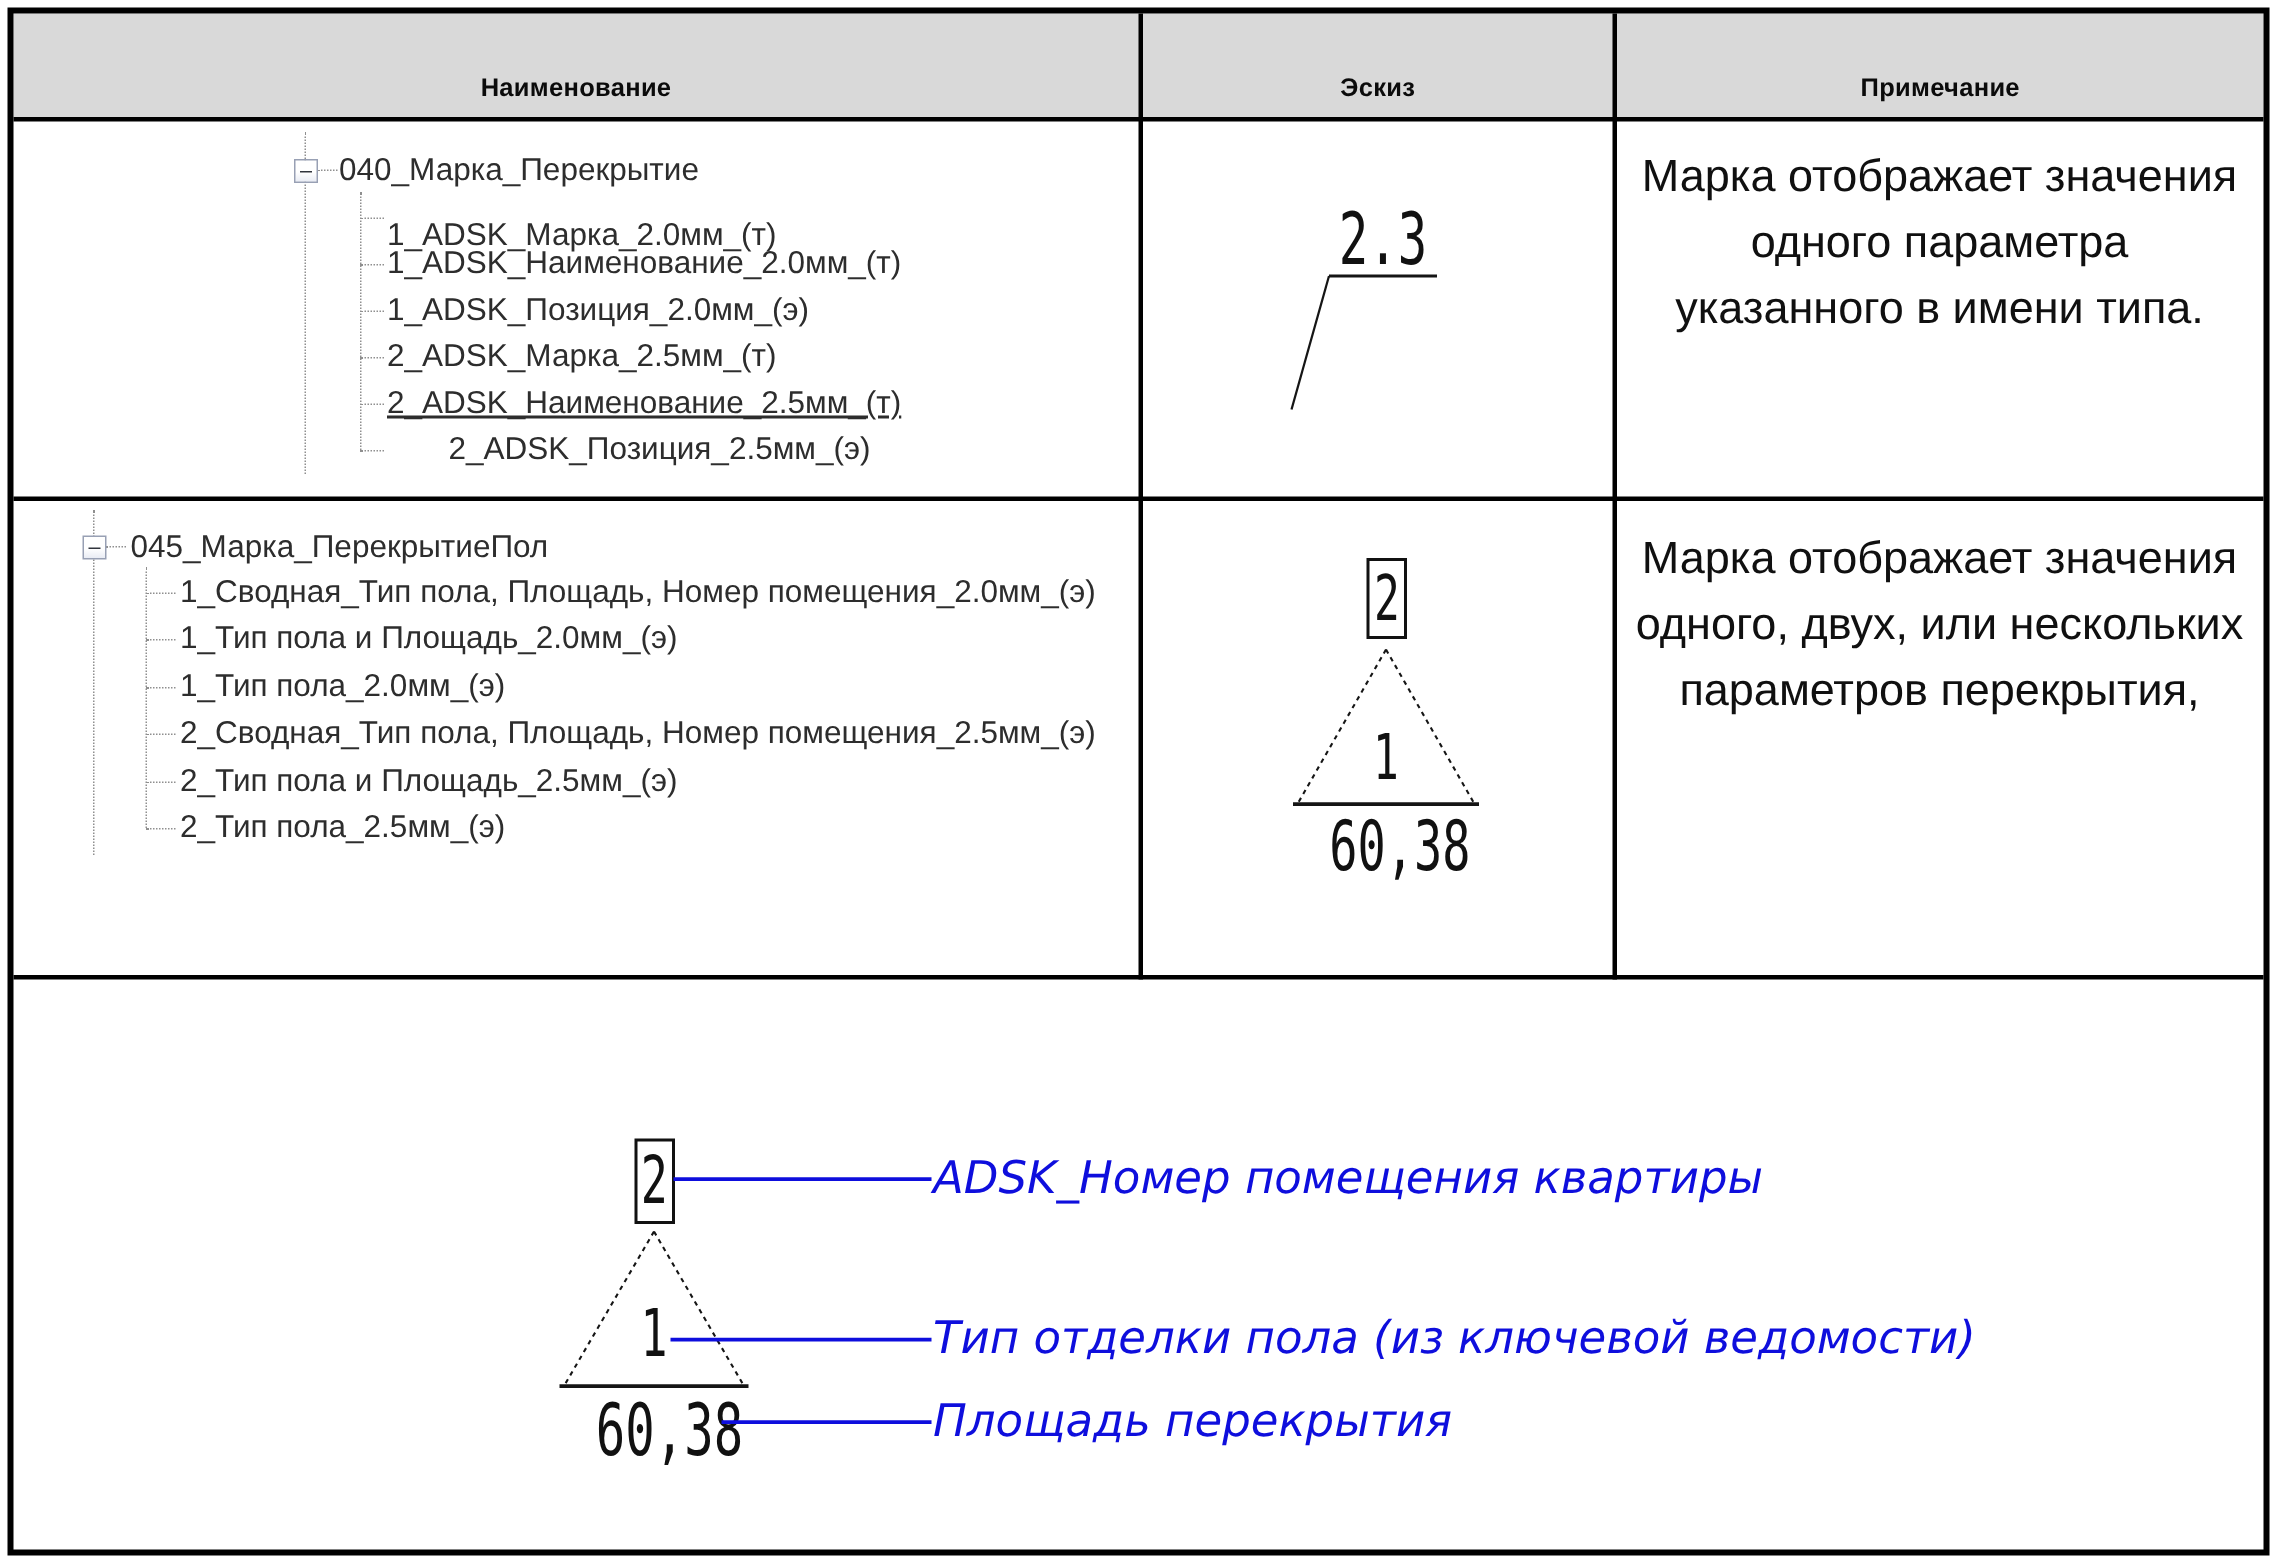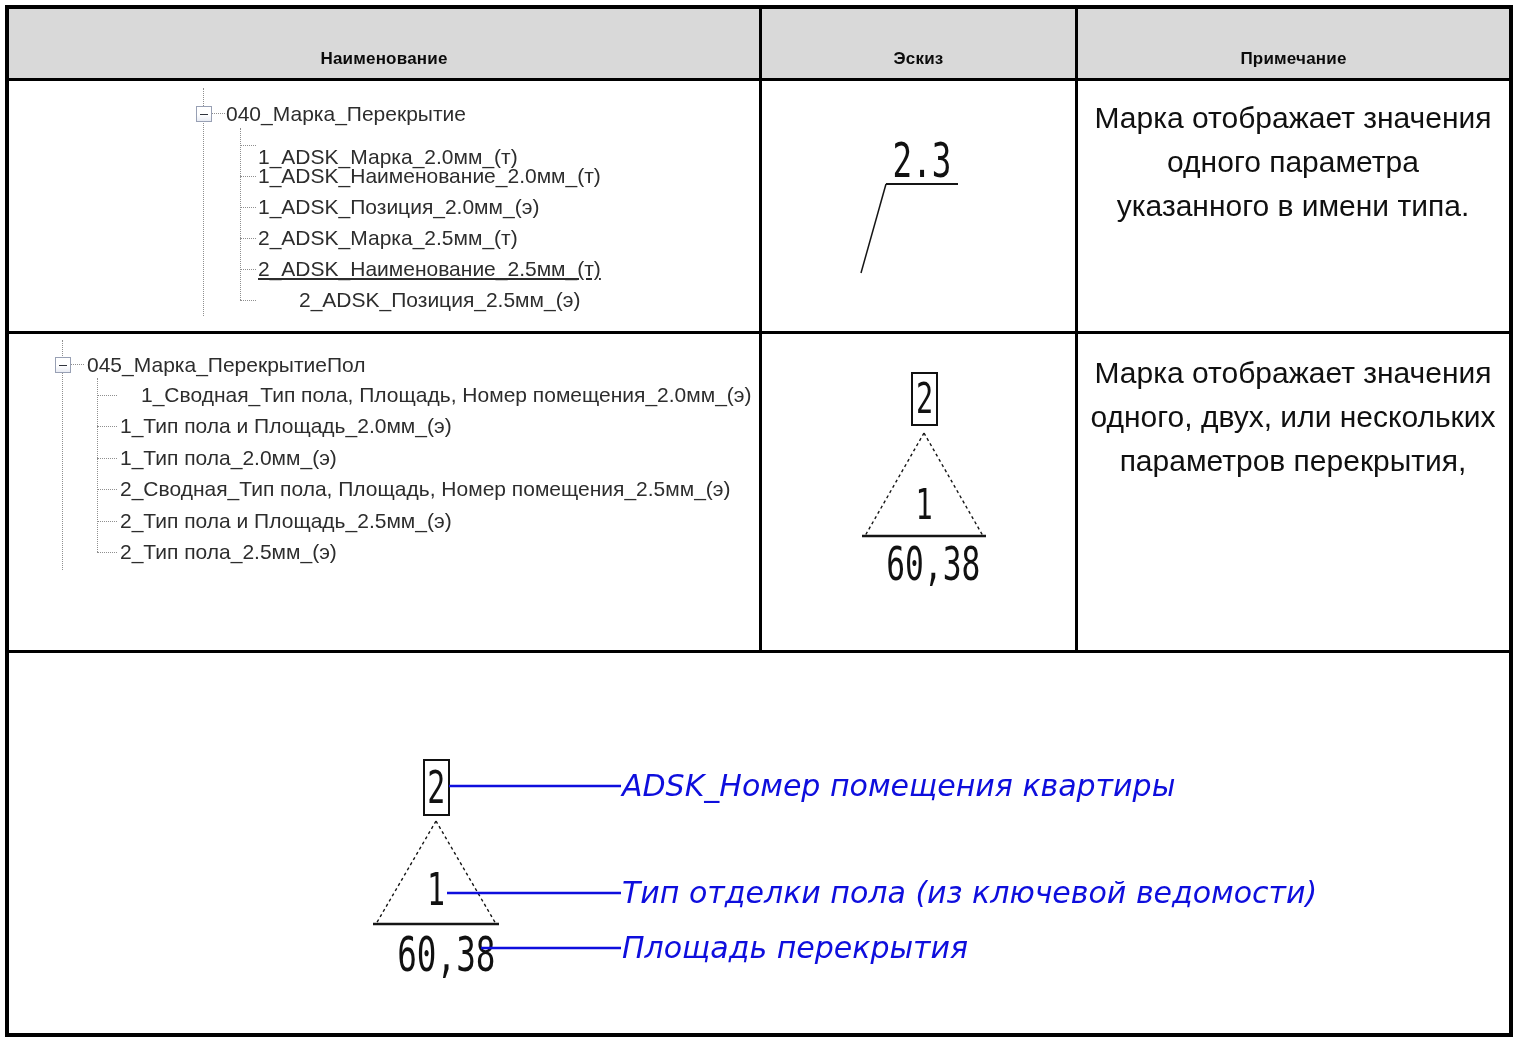--- a/index.html
+++ b/index.html
@@ -82,21 +82,21 @@
   <div class="abs hline-dotted" style="left:70px;top:364px;width:14px;"></div>
   <div class="abs expander" style="left:55px;top:357px;"></div>
   <div class="abs tree-label" style="left:87px;top:353px;">045_Марка_ПерекрытиеПол</div>
   <div class="abs vline-dotted" style="left:97px;top:378px;height:174px;"></div>
   <div class="abs hline-dotted" style="left:97px;top:395px;width:20px;"></div>
   <div class="abs hline-dotted" style="left:97px;top:426px;width:20px;"></div>
   <div class="abs hline-dotted" style="left:97px;top:458px;width:20px;"></div>
   <div class="abs hline-dotted" style="left:97px;top:489px;width:20px;"></div>
   <div class="abs hline-dotted" style="left:97px;top:521px;width:20px;"></div>
   <div class="abs hline-dotted" style="left:97px;top:552px;width:20px;"></div>
-  <div class="abs tree-label" style="left:120px;top:383px;margin-left:21px;">1_Сводная_Тип пола, Площадь, Номер помещения_2.0мм_(э)</div>
+  <div class="abs tree-label" style="left:120px;top:383px;">1_Сводная_Тип пола, Площадь, Номер помещения_2.0мм_(э)</div>
   <div class="abs tree-label" style="left:120px;top:414px;">1_Тип пола и Площадь_2.0мм_(э)</div>
   <div class="abs tree-label" style="left:120px;top:446px;">1_Тип пола_2.0мм_(э)</div>
   <div class="abs tree-label" style="left:120px;top:477px;">2_Сводная_Тип пола, Площадь, Номер помещения_2.5мм_(э)</div>
   <div class="abs tree-label" style="left:120px;top:509px;">2_Тип пола и Площадь_2.5мм_(э)</div>
   <div class="abs tree-label" style="left:120px;top:540px;">2_Тип пола_2.5мм_(э)</div>
 
   <div class="abs marker-box" style="left:911px;top:372px;width:27px;height:54px;">
     <div class="cad" style="font-size:42px;">2</div>
   </div>
   <div class="abs cad" style="left:899px;top:484px;width:50px;font-size:42px;">1</div>

